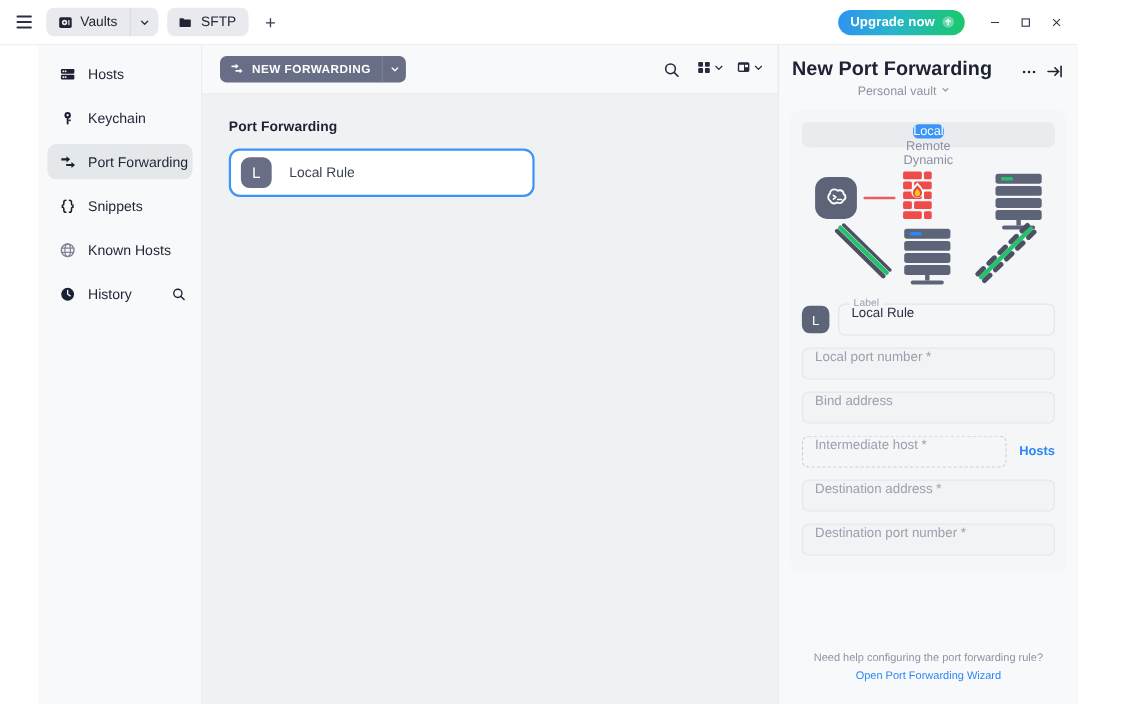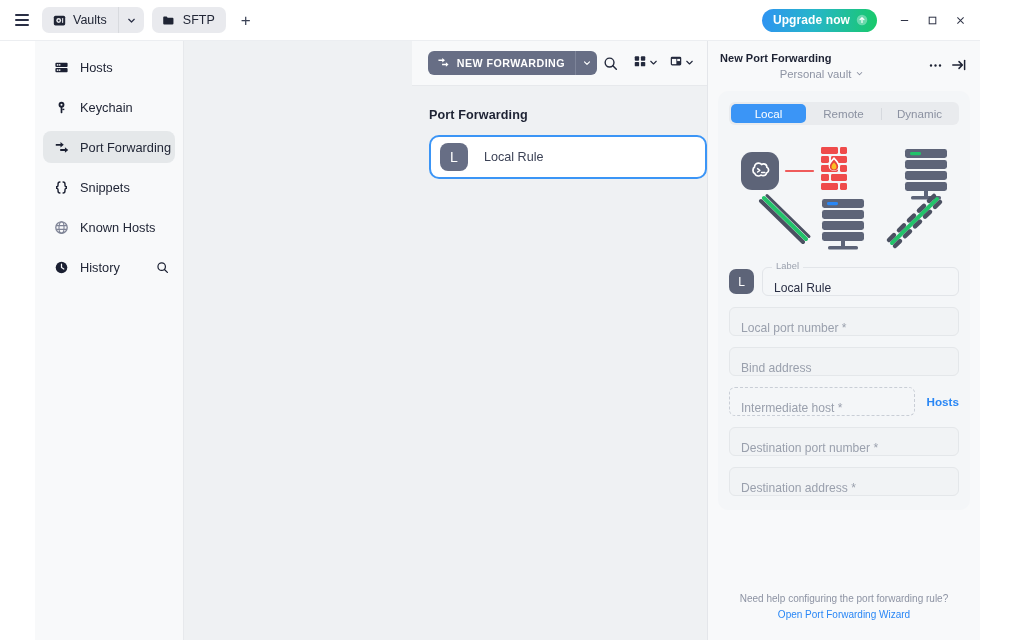--- a/index.html
+++ b/index.html
@@ -79,21 +79,21 @@
     color: #222737;
     font-size: 12.8px;
   }
   .nav-item.active { background: #e5e8ea; }
   .nav-item .nv-ic { width: 17px; min-width: 17px; display: flex; align-items: center; justify-content: center; color: #1b2032; margin-right: 10px; }
   .nav-item .nv-lb { flex: 1; }
   .nav-item .nv-trail { width: 26px; display: flex; align-items: center; justify-content: center; color: #1b2032; }
   .sb-gap { height: 4px; }
 
   
-  .center { flex: 1; display: flex; flex-direction: column; background: #eff1f3; min-width: 0; align-items: flex-end; }
+  .center { flex: 1; display: flex; flex-direction: column; background: #eff1f3; min-width: 0; }
   .center-toolbar {
     height: 45px; min-height: 45px;
     background: #f8f9fa;
     border-bottom: 1px solid #e7e9ec;
     display: flex; align-items: center;
     padding: 0 12px 0 10px;
   }
   .newfwd {
     height: 24px; display: flex; align-items: stretch;
     background: #676e85; border-radius: 6px; overflow: hidden;
@@ -131,47 +131,47 @@
 
   
   .rpanel {
     width: 273px; min-width: 273px;
     background: #f8f9fa;
     border-left: 1px solid #e4e6ea;
     display: flex; flex-direction: column;
   }
   .rp-head { padding: 11px 10px 11px 12px; display: flex; align-items: flex-start; }
   .rp-head .rh-txt { flex: 1; }
-  .rp-title { font-size: 11px; font-weight: 700; color: #1d2233; letter-spacing: .05px; }
+  .rp-title { font-size: 18px; font-weight: 700; color: #1d2233; letter-spacing: .05px; }
   .rp-sub { font-size: 11.3px; color: #8d93a3; margin-top: 4px; display: flex; align-items: center; gap: 4px; cursor: pointer; justify-content: center; }
   .rp-acts { display: flex; align-items: center; gap: 2px; padding-top: 2px; }
   .rp-act { width: 22px; height: 22px; display: flex; align-items: center; justify-content: center; cursor: pointer; color: #1d2233; }
 
   .rp-scroll { flex: 1; padding: 0 10px; overflow: hidden; }
   .rp-card { background: #f4f6f8; border-radius: 10px; padding: 11px 11px 14px 11px; }
 
   .segmented {
     height: 23px; background: #e9ebee; border-radius: 6px;
-    display: flex; align-items: center; padding: 2px; margin-bottom: 12px;
+    display: flex; align-items: center; padding: 2px; margin-bottom: 12px; flex-direction: column;
   }
   .seg {
     flex: 1; height: 100%; border-radius: 5px;
     display: flex; align-items: center; justify-content: center;
     font-size: 11.6px; color: #8b91a1; cursor: pointer; position: relative;
   }
   .seg.active { background: #3b95f6; color: #fff; font-weight: 500; }
   .seg-div { width: 1px; height: 12px; background: #d6d9de; }
 
   .diagram { height: 118px; position: relative; margin-bottom: 12px; }
 
   .fieldrow { display: flex; align-items: center; margin-top: 11px; }
   .fld {
     flex: 1; height: 29px;
     background: #f1f3f5; border: 1px solid #e4e7ea; border-radius: 6px;
-    display: flex; align-items: flex-end; padding: 0 11px;
+    display: flex; align-items: flex-start; padding: 0 11px;
     font-size: 12.1px; color: #9aa0ad;
     cursor: text;
   }
   .fld.dashed { border: 1px dashed #c9ced6; background: #f4f6f8; }
   .fld.value { color: #2a2f45; background: #f4f6f8; border-color: #e2e5e9; }
   .fld.labelled { position: relative; border-radius: 6px; }
   .fld.labelled .flt {
     position: absolute; top: -7px; left: 9px;
     background: #f4f6f8; padding: 0 4px;
     font-size: 9.3px; color: #9aa0ad; letter-spacing: .1px;
@@ -543,27 +543,27 @@
 
           <div class="fieldrow">
             <div class="fld dashed">
               <span>Intermediate host *</span>
             </div>
             <span class="hosts-link">Hosts</span>
           </div>
 
           <div class="fieldrow">
             <div class="fld">
-              <span>Destination port number *</span>
+              <span>Destination address *</span>
             </div>
           </div>
 
           <div class="fieldrow">
             <div class="fld">
-              <span>Destination address *</span>
+              <span>Destination port number *</span>
             </div>
           </div>
 
         </div>
       </div>
 
       <div class="rp-foot">
         <div class="foot-q">Need help configuring the port forwarding rule?</div>
         <span class="foot-link">Open Port Forwarding Wizard</span>
       </div>

